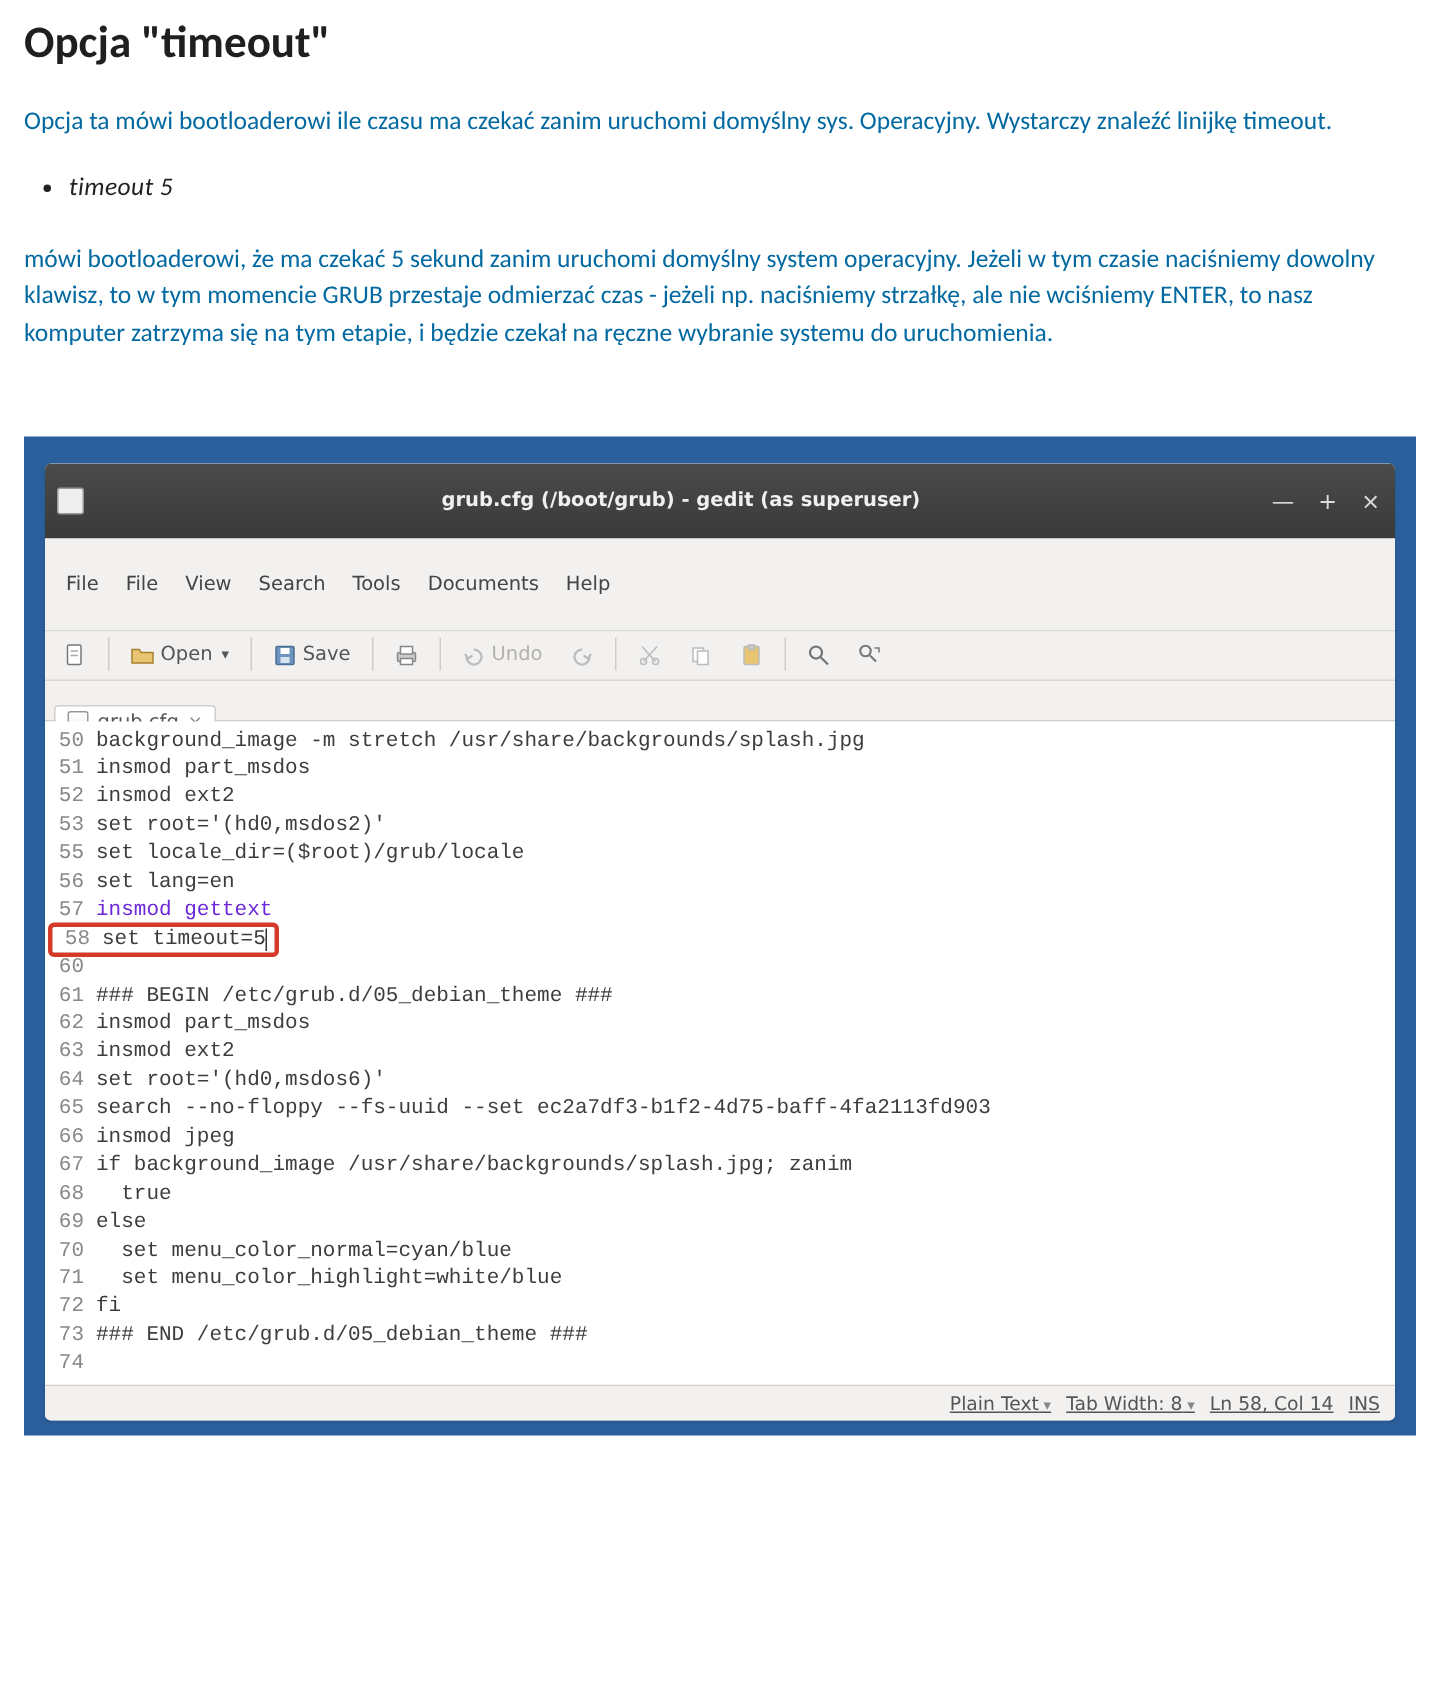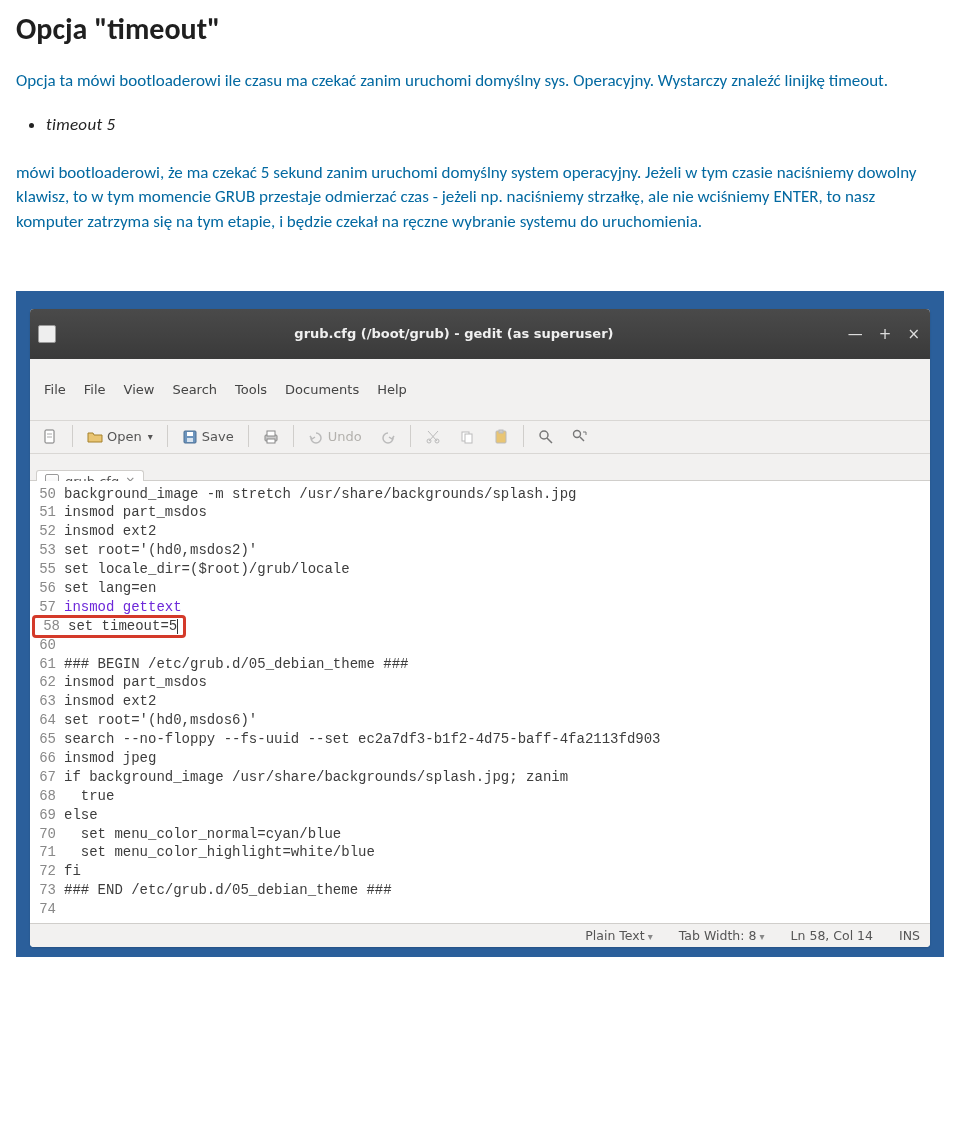--- a/index.html
+++ b/index.html
@@ -180,24 +180,25 @@
     background: #333;
     vertical-align: text-bottom;
     margin-left: 0px;
   }
   
   .statusbar {
     background: #f2f1f0;
     border-top: 1px solid #d0cecb;
     display: flex;
     align-items: center;
-    gap: 26px;
+    gap: 10px;
     padding: 4px 10px;
     font-size: 12.5px;
     color: #555;
+    text-decoration: underline;
   }
   .statusbar .spacer { flex: 1; }
   .statusbar .dd::after {
     content: " ▾";
     font-size: 10px;
     color: #888;
   }
 </style>
 </head>
 <body>

